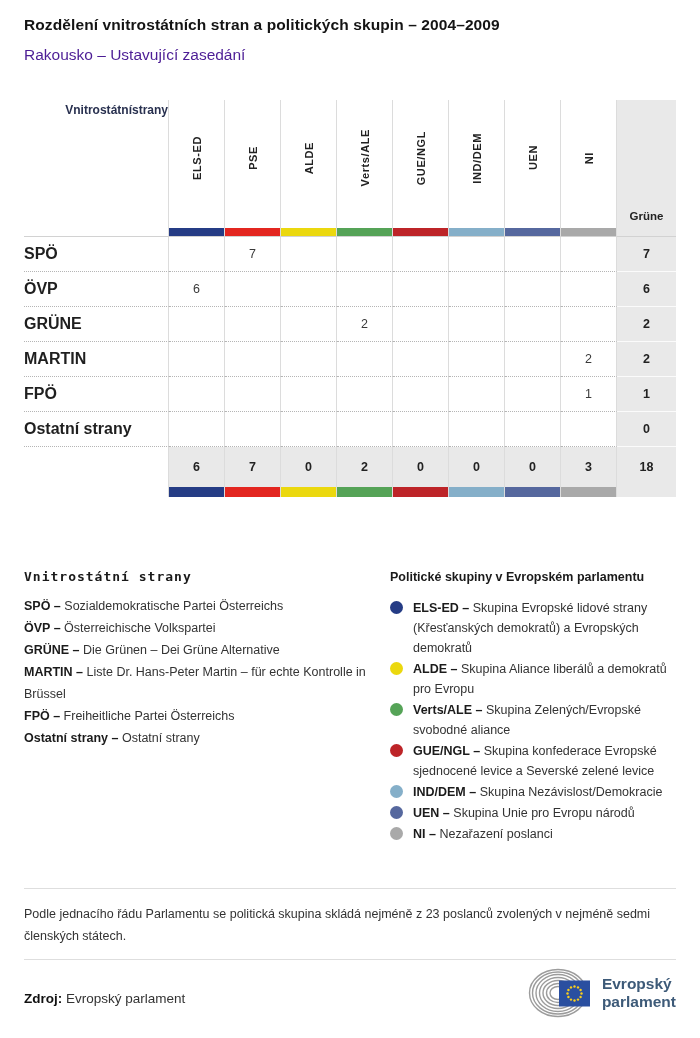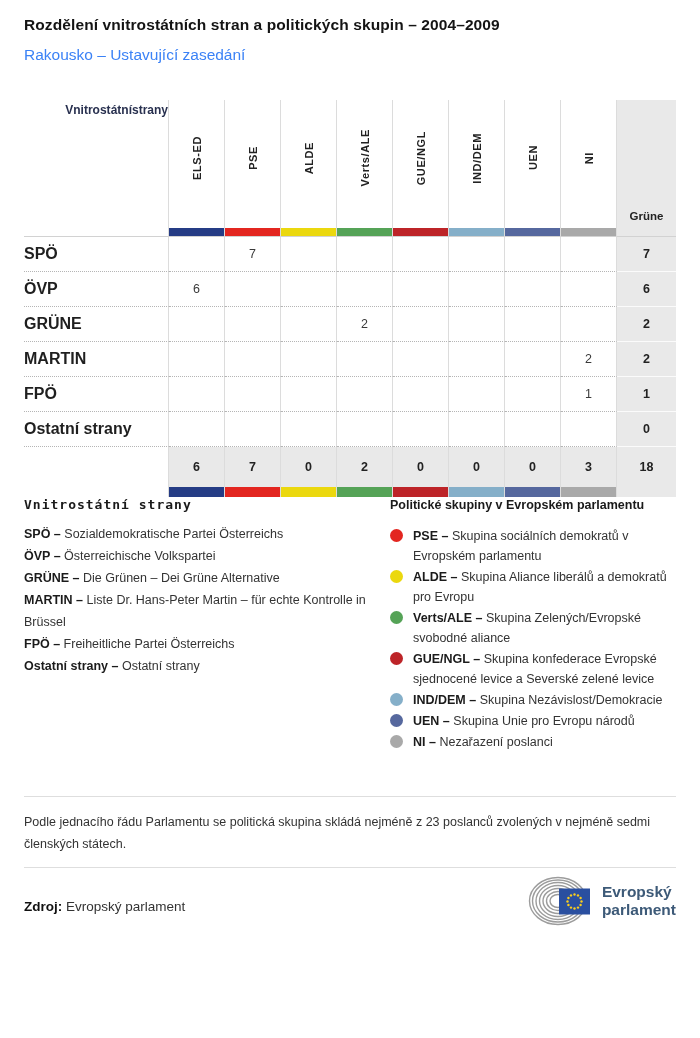--- a/index.html
+++ b/index.html
@@ -3,21 +3,21 @@
 <meta charset="utf-8">
 <style>
   * { margin: 0; padding: 0; box-sizing: border-box; }
   html, body { background: #fff; }
   .page {
     width: 700px; height: 1038px; background: #ffffff;
     font-family: "Liberation Sans", sans-serif;
     padding: 15px 12px 0 24px; position: relative; overflow: hidden;
   }
   .title { font-size: 15.5px; font-weight: 700; color: #141414; line-height: 20px; letter-spacing: .1px; }
-  .subtitle { font-size: 15.5px; font-weight: 400; color: #3b82f6; line-height: 20px; margin-top: 10px; }
+  .subtitle { font-size: 15.5px; font-weight: 400; color: #4c1d95; line-height: 20px; margin-top: 10px; }
 
   
   .table-grid {
     margin-top: 35px;
     display: grid;
     grid-template-columns: 145px repeat(8, 56px) 59px;
     grid-template-rows: 128px 9px repeat(6, 35px) 40px 10px;
     width: 652px;
   }
   .cell { font-size: 12.5px; color: #3a3a3a; }
@@ -39,21 +39,21 @@
     font-size: 11.5px; font-weight: 700; color: #222; }
 
   .row-label { display: flex; align-items: center; font-size: 16px; font-weight: 700; color: #1f1f1f; }
   .val { display: flex; align-items: center; justify-content: center; }
   .seats-cell { display: flex; align-items: center; justify-content: center;
     font-size: 12.5px; font-weight: 700; color: #222; border-bottom: 1px solid #fbfbfb; }
   .total-cell { background: #e9e9e9; display: flex; align-items: center; justify-content: center;
     font-size: 12.5px; font-weight: 700; color: #222; }
 
   
-  .legends { display: flex; width: 652px; }
+  .legends { display: flex; margin-top: 72px; width: 652px; }
   .legend-left { width: 350px; flex: none; }
   .legend-spacer { width: 16px; flex: none; }
   .legend-right { width: 286px; flex: none; }
   .legend-left h3 {
     font-family: "DejaVu Sans Mono", monospace;
     font-size: 13px; font-weight: 700; color: #1a1a1a; letter-spacing: 1px; margin-bottom: 11px;
   }
   .legend-right h3 { font-size: 12.5px; font-weight: 700; color: #1a1a1a; margin-bottom: 13px; line-height: 16px; }
   .lentry { font-size: 12.5px; color: #333; line-height: 22px; }
   .lentry b, .rtext b { color: #1b1b1b; }
@@ -220,22 +220,22 @@
       <div class="lentry"><b>ÖVP –</b> <span>Österreichische Volkspartei</span></div>
       <div class="lentry"><b>GRÜNE –</b> <span>Die Grünen – Dei Grüne Alternative</span></div>
       <div class="lentry"><b>MARTIN –</b> <span>Liste Dr. Hans-Peter Martin – für echte Kontrolle in Brüssel</span></div>
       <div class="lentry"><b>FPÖ –</b> <span>Freiheitliche Partei Österreichs</span></div>
       <div class="lentry"><b>Ostatní strany –</b> <span>Ostatní strany</span></div>
     </div>
     <div class="legend-spacer"></div>
     <div class="legend-right">
       <h3>Politické skupiny v Evropském parlamentu</h3>
       <div class="rentry">
-        <span class="swatch" style="background-color: rgb(227, 38, 32);"></span>
-        <span class="rtext"><b>PSE –</b> <span>Skupina sociálních demokratů v Evropském parlamentu</span></span>
+        <span class="swatch" style="background-color: rgb(37, 60, 133);"></span>
+        <span class="rtext"><b>ELS-ED –</b> <span>Skupina Evropské lidové strany (Křesťanských demokratů) a Evropských demokratů</span></span>
       </div>
       <div class="rentry">
         <span class="swatch" style="background-color: rgb(235, 216, 14);"></span>
         <span class="rtext"><b>ALDE –</b> <span>Skupina Aliance liberálů a demokratů pro Evropu</span></span>
       </div>
       <div class="rentry">
         <span class="swatch" style="background-color: rgb(85, 163, 87);"></span>
         <span class="rtext"><b>Verts/ALE –</b> <span>Skupina Zelených/Evropské svobodné aliance</span></span>
       </div>
       <div class="rentry">

